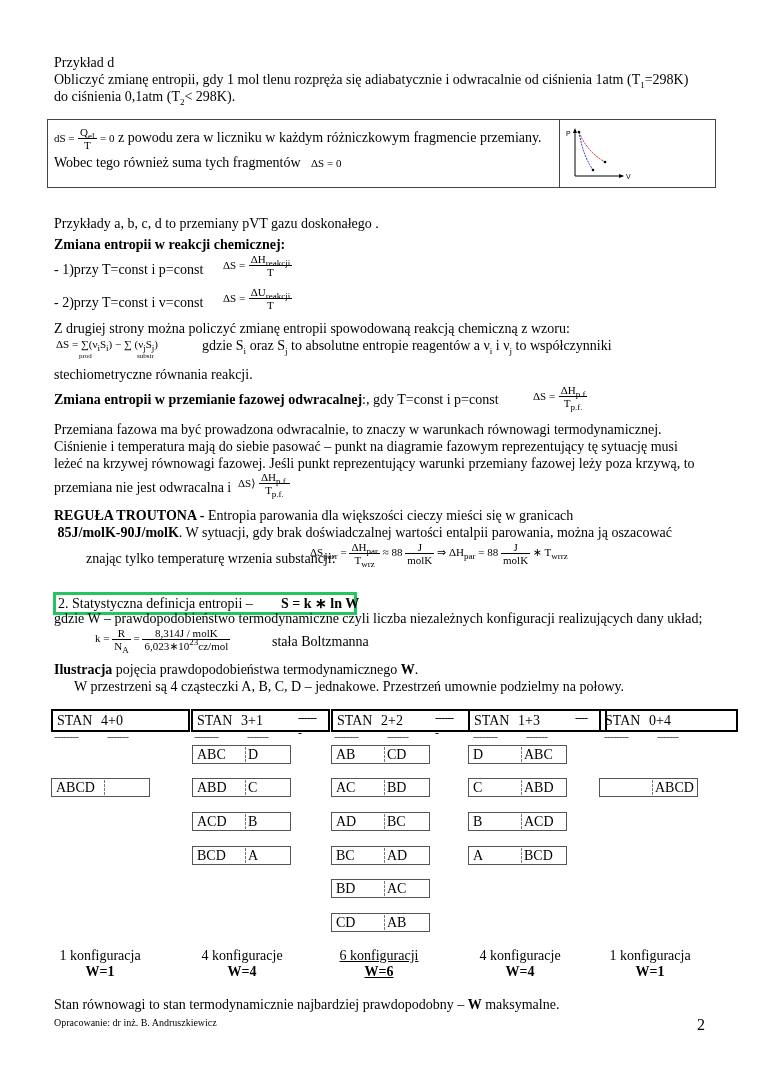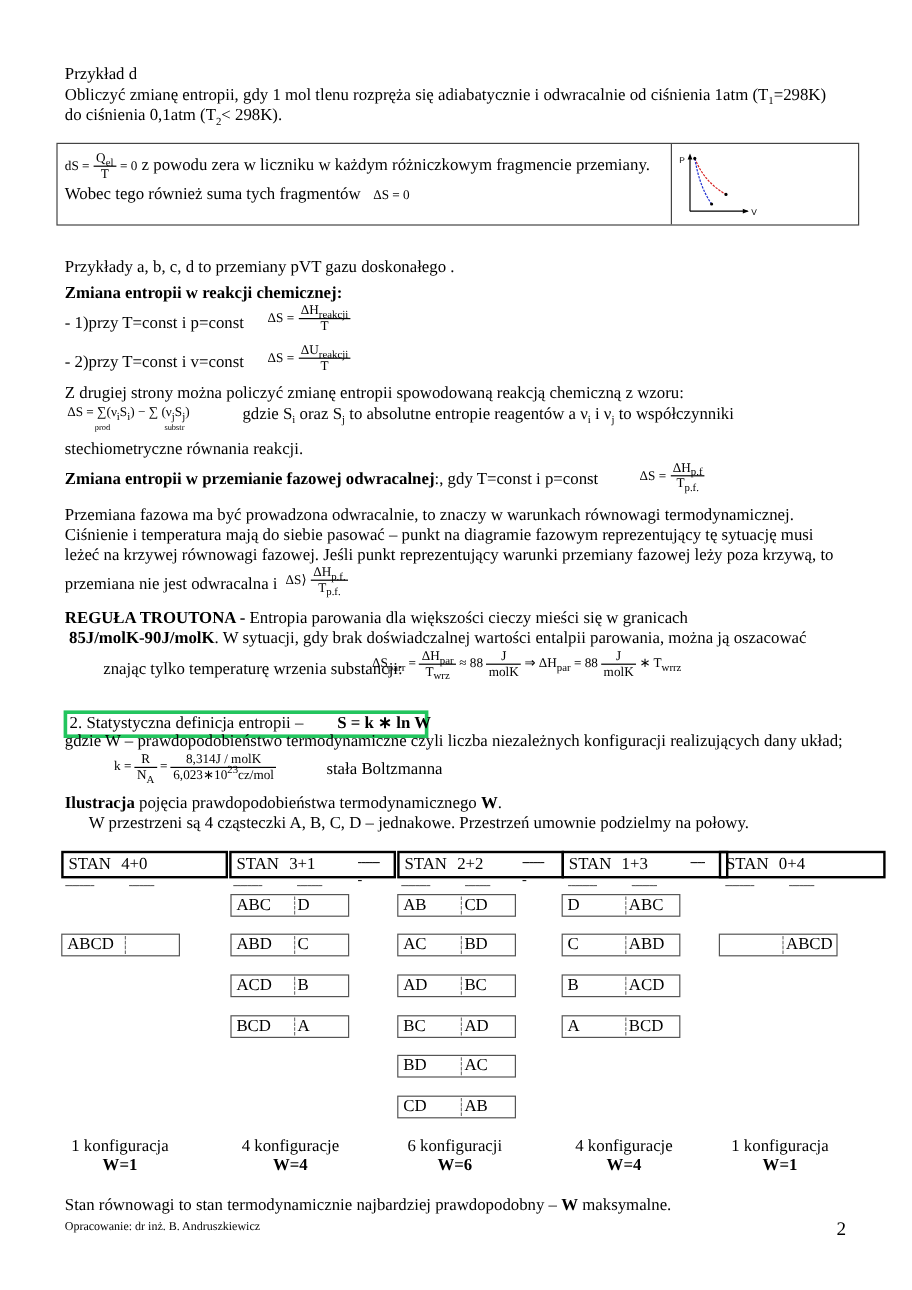--- a/index.html
+++ b/index.html
@@ -256,20 +256,20 @@
   </div>
 
 <div class="cfg" style="left:599px; top:778px;">
     <span class="l"></span>
     <span class="sep"></span>
     <span class="r">ABCD</span>
   </div>
 
 <div class="sum" style="left:35px; top:948px;"><div>1 konfiguracja</div><b>W=1</b></div>
 <div class="sum" style="left:177px; top:948px;"><div>4 konfiguracje</div><b>W=4</b></div>
-<div class="sum" style="left:314px; top:948px;"><div>6 konfiguracji</div><b>W=6</b></div>
+<div class="sum" style="left:314px; top:948px;text-decoration:underline;"><div>6 konfiguracji</div><b>W=6</b></div>
 <div class="sum" style="left:455px; top:948px;"><div>4 konfiguracje</div><b>W=4</b></div>
 <div class="sum" style="left:585px; top:948px;"><div>1 konfiguracja</div><b>W=1</b></div>
 
 <div class="line" style="top:996px;"><span>Stan równowagi to stan termodynamicznie najbardziej prawdopodobny – </span><b>W</b><span> maksymalne.</span></div>
 
 <div class="abs" style="left:54px; top:1017px; font-size:10px;text-align:right;">Opracowanie: dr inż. B. Andruszkiewicz</div>
 <div class="abs" style="left:697px; top:1016px; font-size:16px;">2</div>
 
 </body></html>

